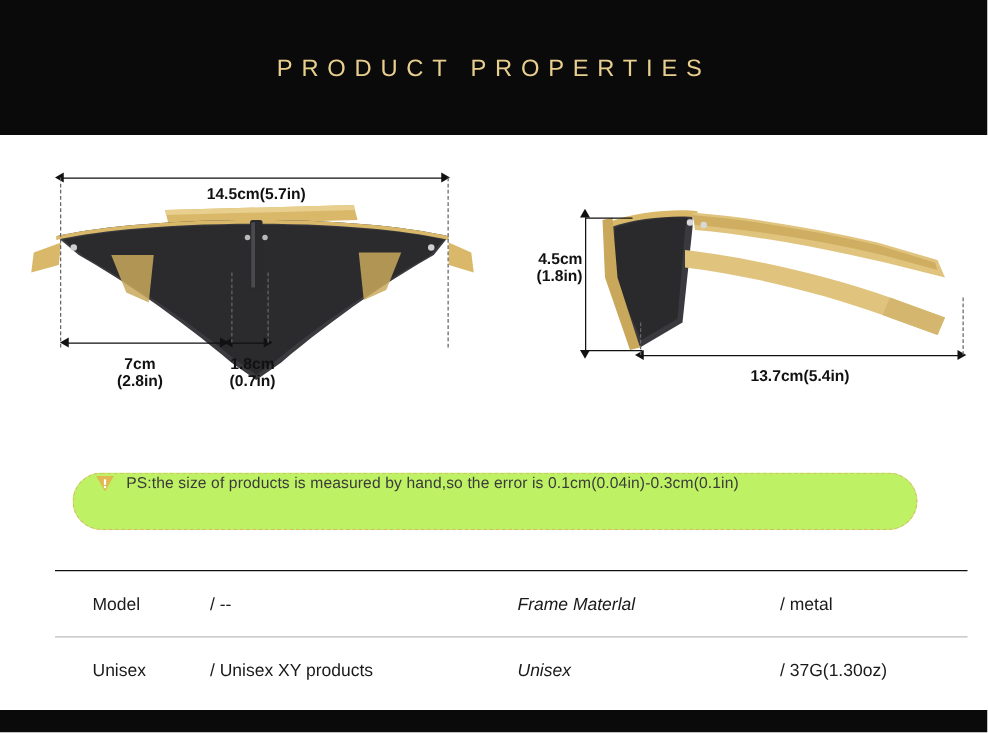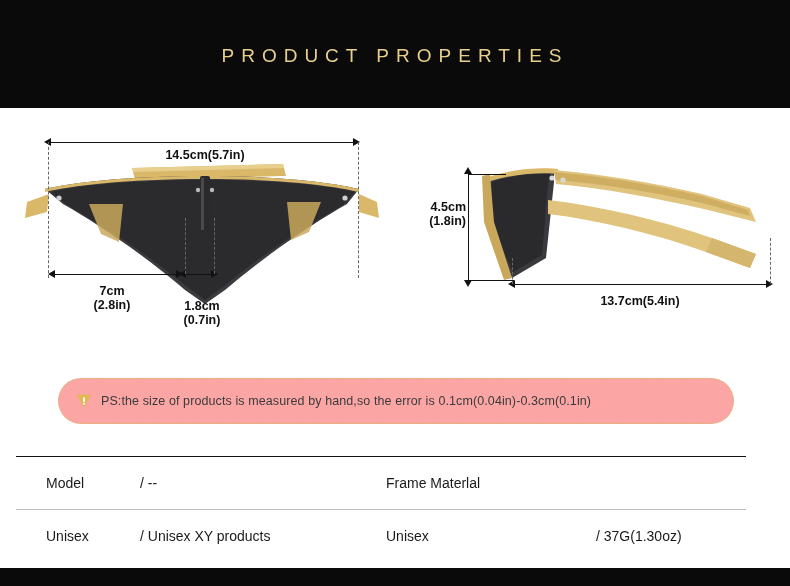--- a/index.html
+++ b/index.html
@@ -108,43 +108,42 @@
 
   
   .note {
     position: absolute;
     left: 58px;
     top: 378px;
     width: 676px;
     height: 46px;
     border: 1px dashed #d8b96a;
     border-radius: 23px;
-    background: #fca5a5;
+    background: #bef264;
     display: flex;
-    align-items: center;
     padding-left: 16px;
     box-sizing: border-box;
   }
   .note-icon {
     width: 18px;
     height: 16px;
     margin-right: 8px;
     flex: none;
   }
   .note-text {
     color: #3b3b3b;
     font-size: 12.5px;
     font-family: "Liberation Sans", sans-serif;
     letter-spacing: 0.1px;
   }
 
   
   .spec-table {
     position: absolute;
-    left: 16px;
+    left: 44px;
     top: 456px;
     width: 730px;
   }
   .spec-rule {
     width: 730px;
     height: 1px;
     background: #111;
   }
   .spec-rule.thin { background: #bdbdbd; }
   .spec-row {
@@ -159,21 +158,21 @@
     color: #1a1a1a;
     font-family: "Liberation Sans", sans-serif;
   }
   .cell-value {
     font-size: 14px;
     color: #1a1a1a;
     font-family: "Liberation Sans", sans-serif;
   }
   .c1 { width: 100px; padding-left: 30px; box-sizing: border-box; }
   .c2 { width: 270px; padding-left: 24px; box-sizing: border-box; }
-  .c3 { width: 190px; box-sizing: border-box; }
+  .c3 { width: 190px; box-sizing: border-box; font-style: italic; }
   .c4 { width: 170px; padding-left: 20px; box-sizing: border-box; }
 
   .footer-bar {
     position: absolute;
     left: 0;
     bottom: 0;
     width: 790px;
     height: 18px;
     background: #0a0a0a;
   }
@@ -232,21 +231,21 @@
     <div class="dim-label" style="left:62px; top:176px; width:100px;">
       <span>7cm</span><br>
       <span>(2.8in)</span>
     </div>
 
     <div class="mline h" style="left:183px; top:166px; width:32px;"></div>
     <div class="arrow left" style="left:179px; top:162px;"></div>
     <div class="arrow right" style="left:211px; top:162px;"></div>
     <div class="tick dash" style="left:185px; top:110px; height:56px;"></div>
     <div class="tick dash" style="left:214px; top:110px; height:56px;"></div>
-    <div class="dim-label" style="left:156px; top:191px; width:92px;">
+    <div class="dim-label" style="left:156px; top:176px; width:92px;">
       <span>1.8cm</span><br>
       <span>(0.7in)</span>
     </div>
 
     <svg width="330" height="150" viewBox="0 0 330 150" style="position:absolute;left:450px;top:52px;">
 
       <path d="M38 18 C60 10 90 8 104 10 L104 22 L96 98 L62 118 L36 60 Z" fill="#3a3a3e"></path>
       <path d="M42 22 C62 15 88 13 100 14 L98 24 L92 95 L63 112 L40 60 Z" fill="#2a2a2d"></path>
 
       <path d="M36 18 C60 9 92 7 108 9 L108 14 C92 12 60 14 38 22 Z" fill="#d9b969"></path>
@@ -290,20 +289,21 @@
     </svg>
     <span class="note-text">PS:the size of products is measured by hand,so the error is 0.1cm(0.04in)-0.3cm(0.1in)</span>
   </div>
 
   <div class="spec-table">
     <div class="spec-rule"></div>
     <div class="spec-row">
       <div class="cell-label c1">Model</div>
       <div class="cell-value c2">/ --</div>
       <div class="cell-label c3">Frame Materlal</div>
+      <div class="cell-value c4">/ metal</div>
     </div>
     <div class="spec-rule thin"></div>
     <div class="spec-row">
       <div class="cell-label c1">Unisex</div>
       <div class="cell-value c2">/ Unisex XY products</div>
       <div class="cell-label c3">Unisex</div>
       <div class="cell-value c4">/ 37G(1.30oz)</div>
     </div>
   </div>
 

